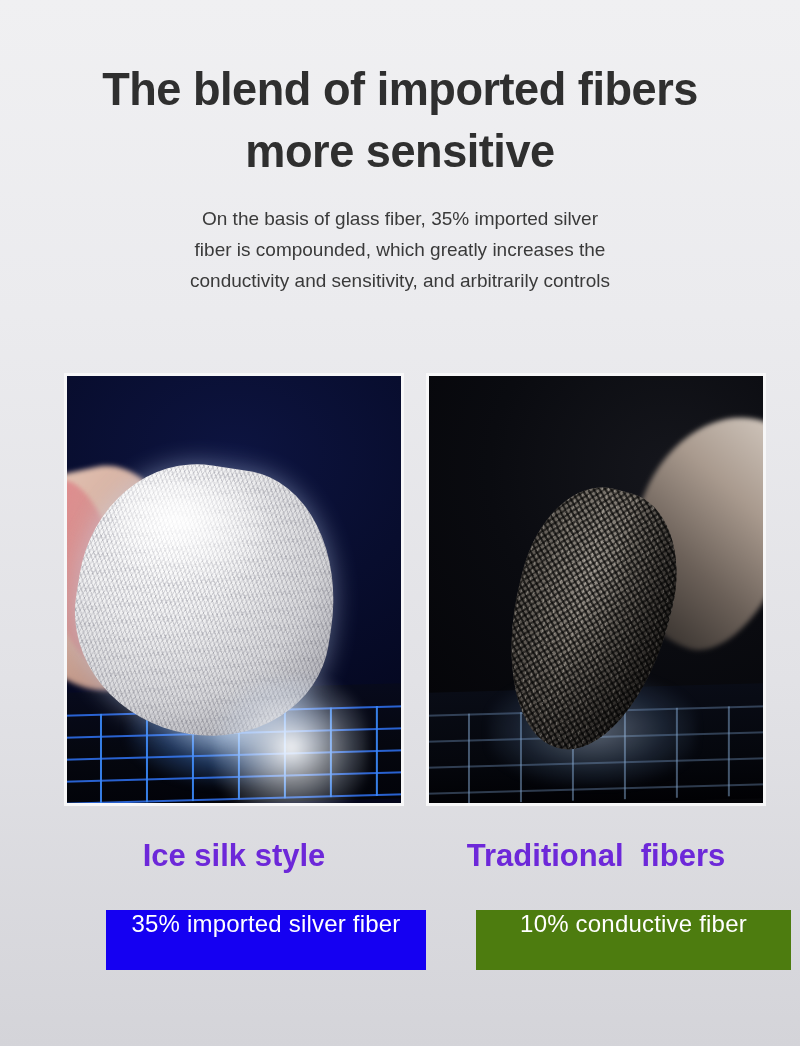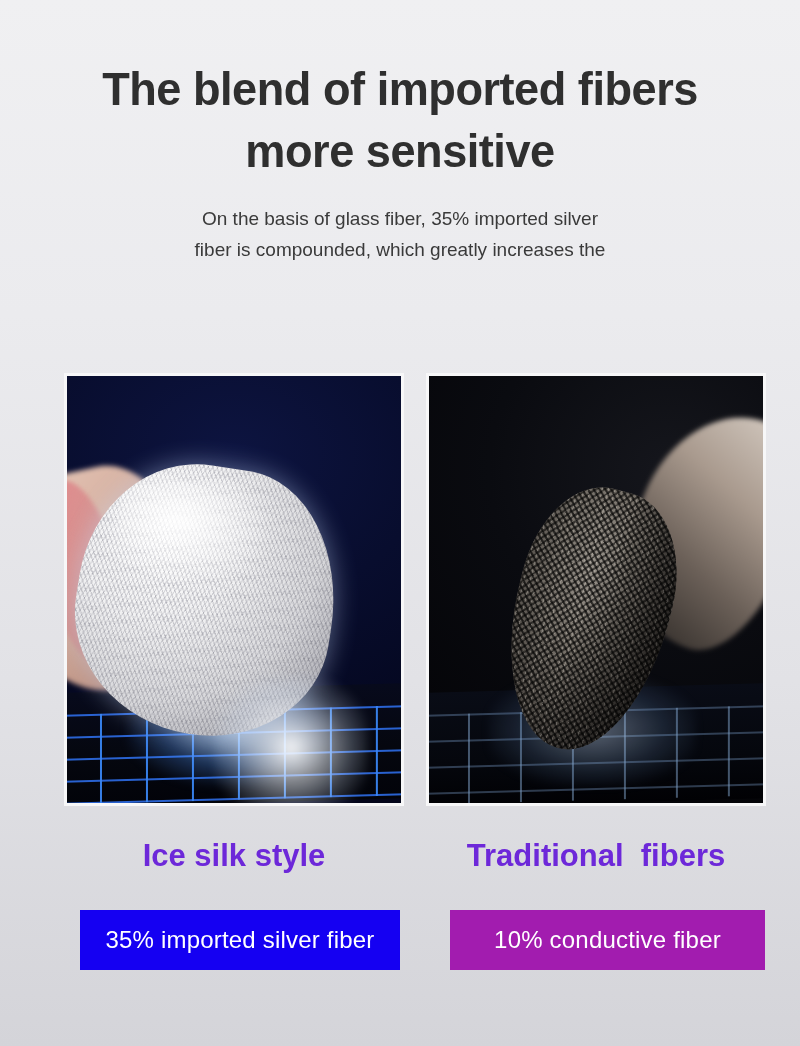--- a/index.html
+++ b/index.html
@@ -173,38 +173,40 @@
     font-size:31px; font-weight:700; color:#6d28d9;
     text-align:center; line-height:48px;
     white-space:pre;
   }
   .caption.left  { left:64px;  width:340px; }
   .caption.right { left:426px; width:340px; }
 
   
   .badge {
     position:absolute; top:910px; height:60px;
-    display:flex; align-items:center; justify-content:center;
+    display:flex; align-items:flex-start; justify-content:center;
     font-size:24px; font-weight:400; color:#ffffff;
     letter-spacing:.2px;
+    margin-left:26px;
   }
   .badge.blue { left:80px;  width:320px; background:#1500f2; }
-  .badge.gray { left:450px; width:315px; background:#a21caf; }
+  .badge.gray { left:450px; width:315px; background:#4d7c0f; }
 </style>
 </head>
 <body>
 
 <h1 class="headline">
   <span class="l1">The blend of imported fibers</span>
   <span class="l2">more sensitive</span>
 </h1>
 
 <p class="paragraph">
   <span>On the basis of glass fiber, 35% imported silver</span>
   <span>fiber is compounded, which greatly increases the</span>
+  <span>conductivity and sensitivity, and arbitrarily controls</span>
 </p>
 
 <div class="photos">
 
   <div class="panel left">
     <div class="photo">
       <div class="bg-navy"></div>
       <div class="screen">
         <div class="grid-lines"></div>
       </div>

